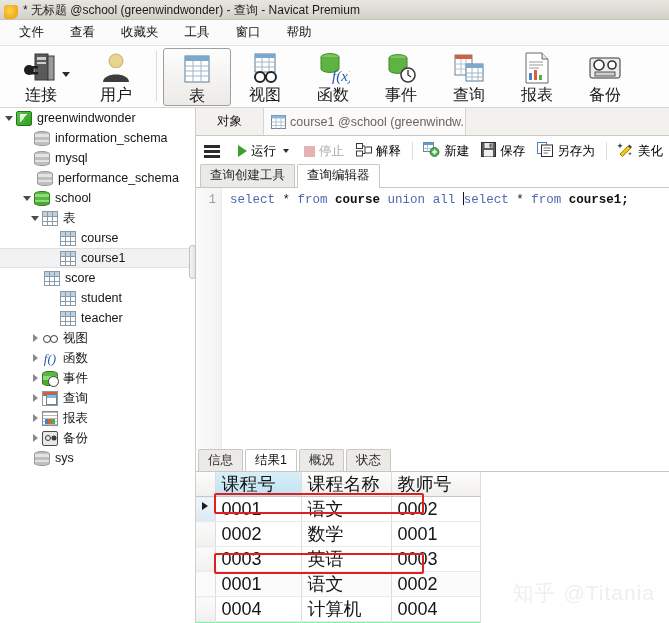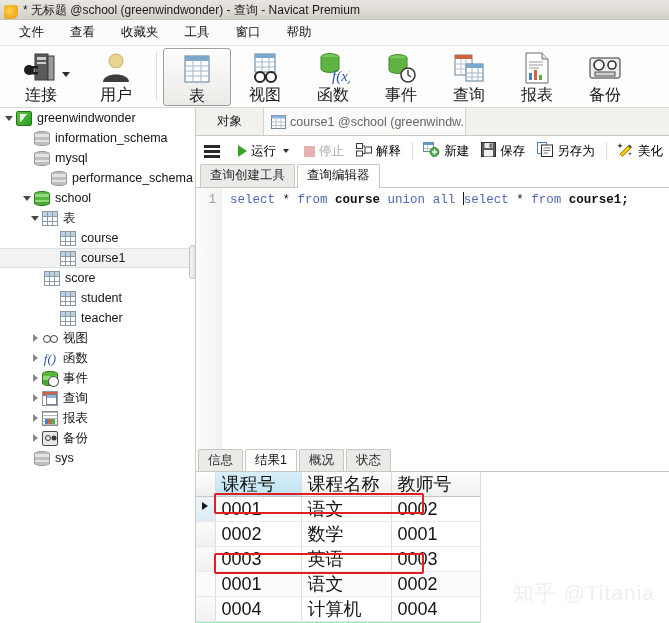--- a/index.html
+++ b/index.html
@@ -425,21 +425,21 @@
       <span class="tico ico-db"></span>
       <span>information_schema</span>
     </div>
 
     <div class="tnode" style="padding-left:22px;">
       <span class="arrow"></span>
       <span class="tico ico-db"></span>
       <span>mysql</span>
     </div>
 
-    <div class="tnode" style="padding-left:32px;margin-left:7px;">
+    <div class="tnode" style="padding-left:25px;">
       <span class="arrow"></span>
       <span class="tico ico-db"></span>
       <span>performance_schema</span>
     </div>
 
     <div class="tnode" style="padding-left:22px;">
       <span class="arrow open"></span>
       <span class="tico ico-db green"></span>
       <span>school</span>
     </div>

